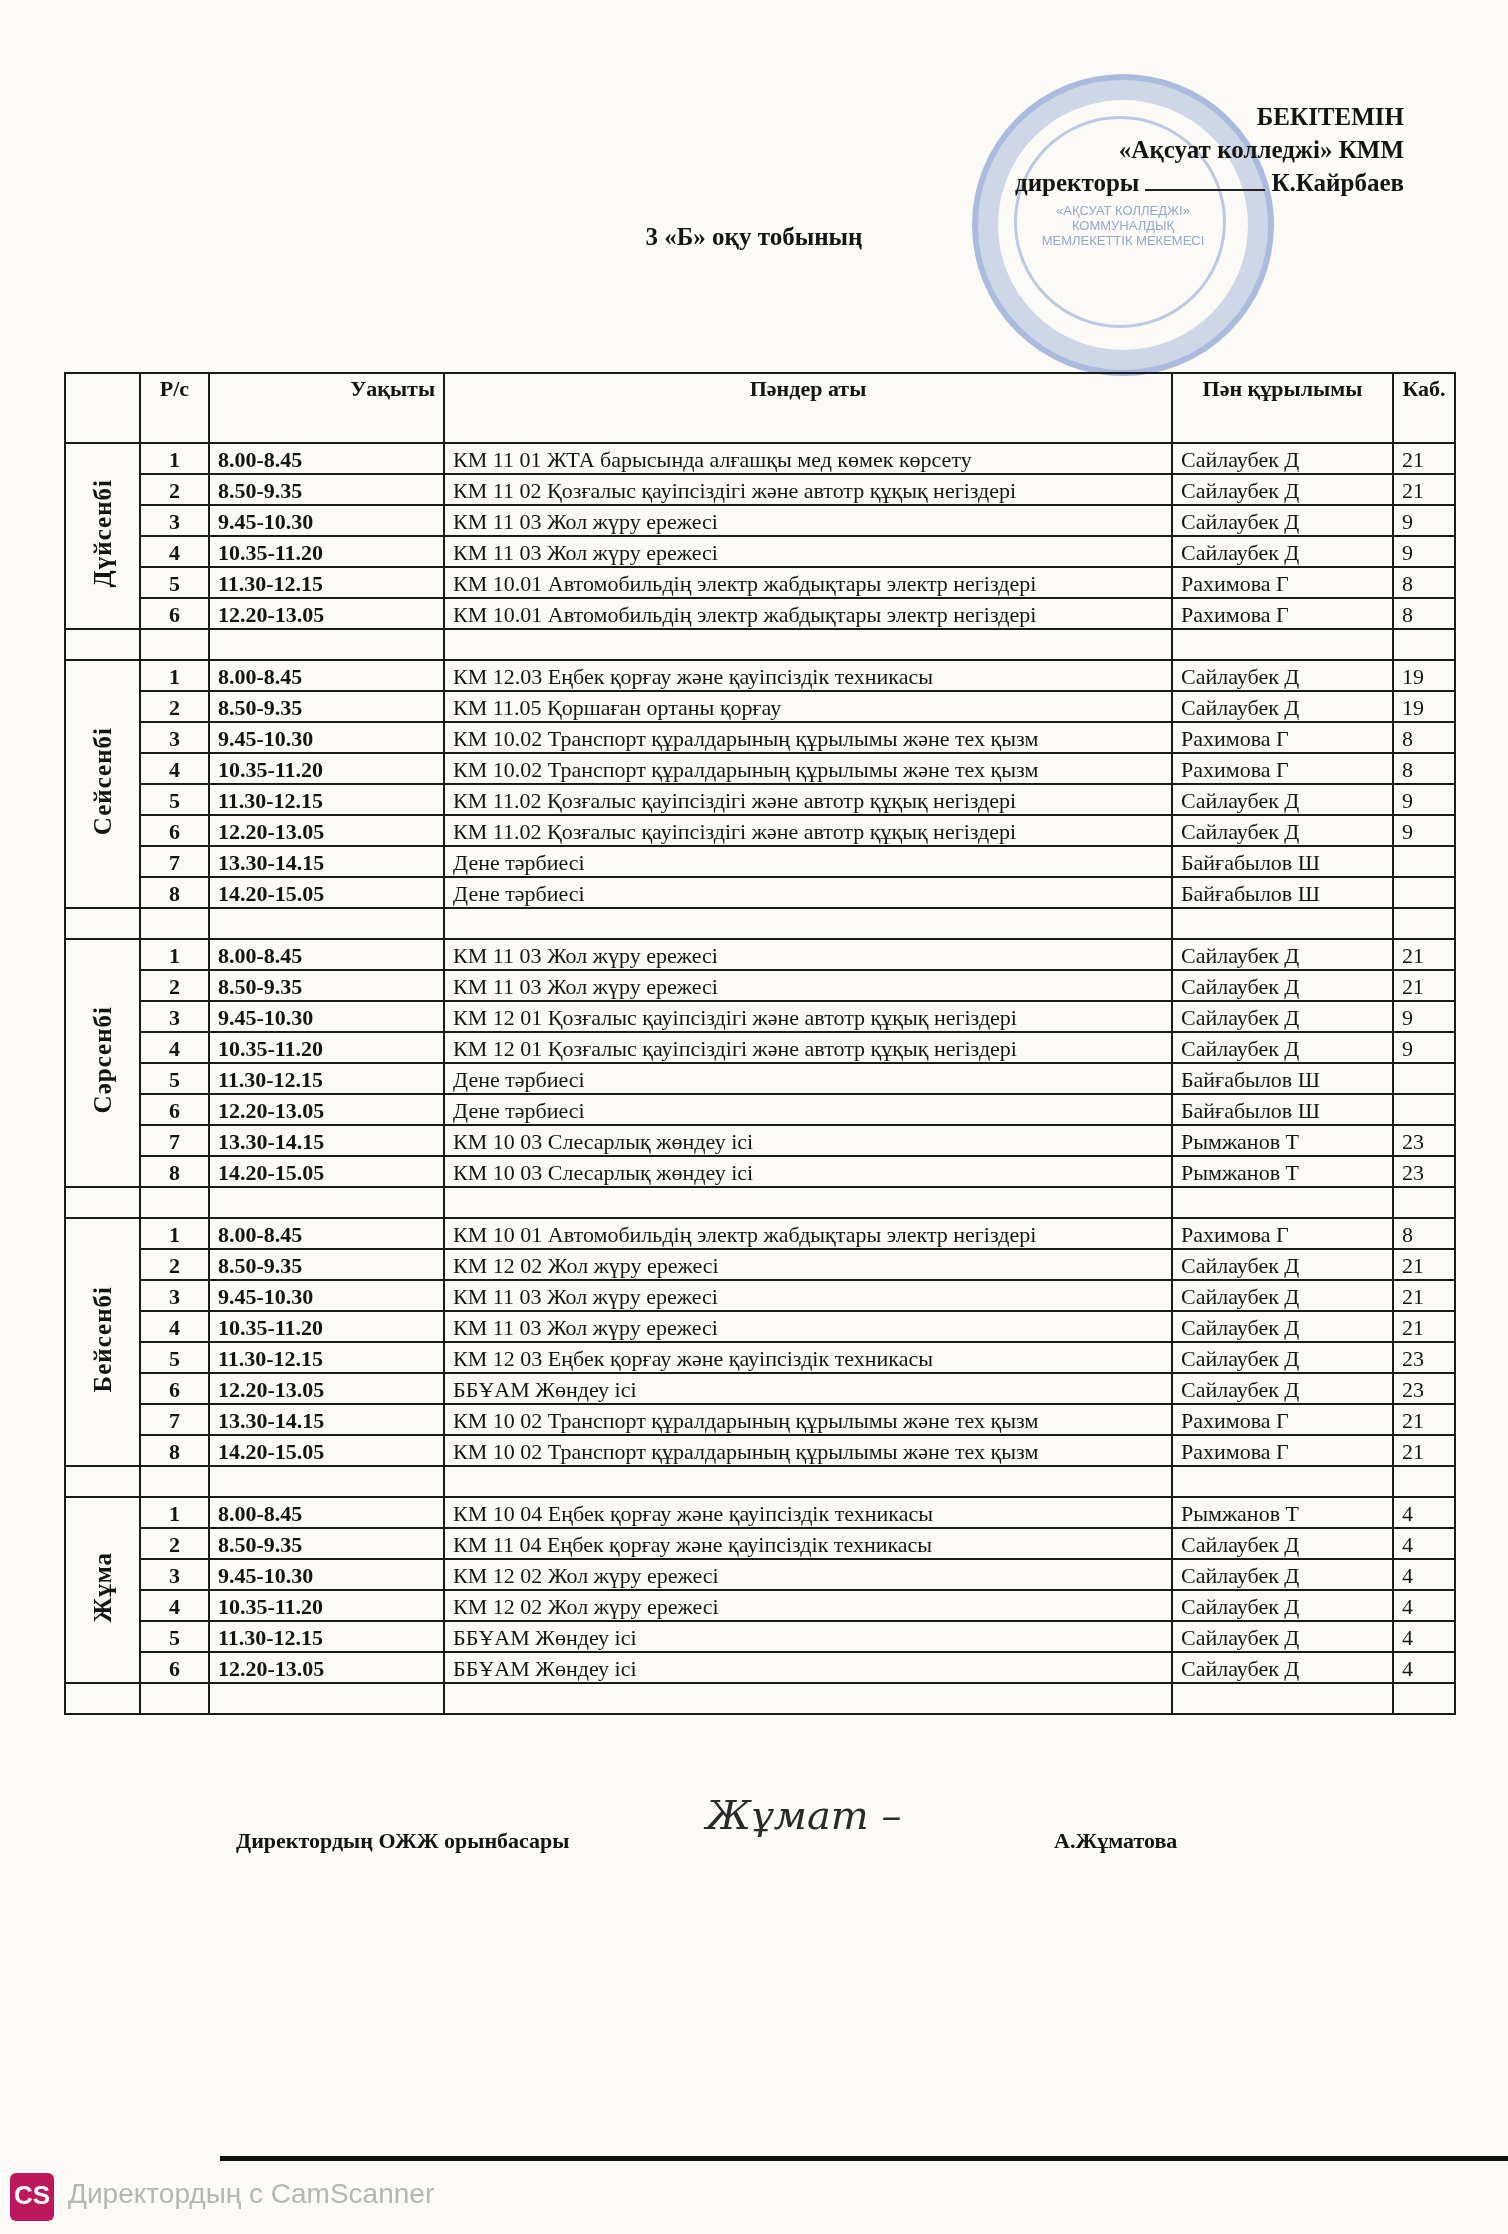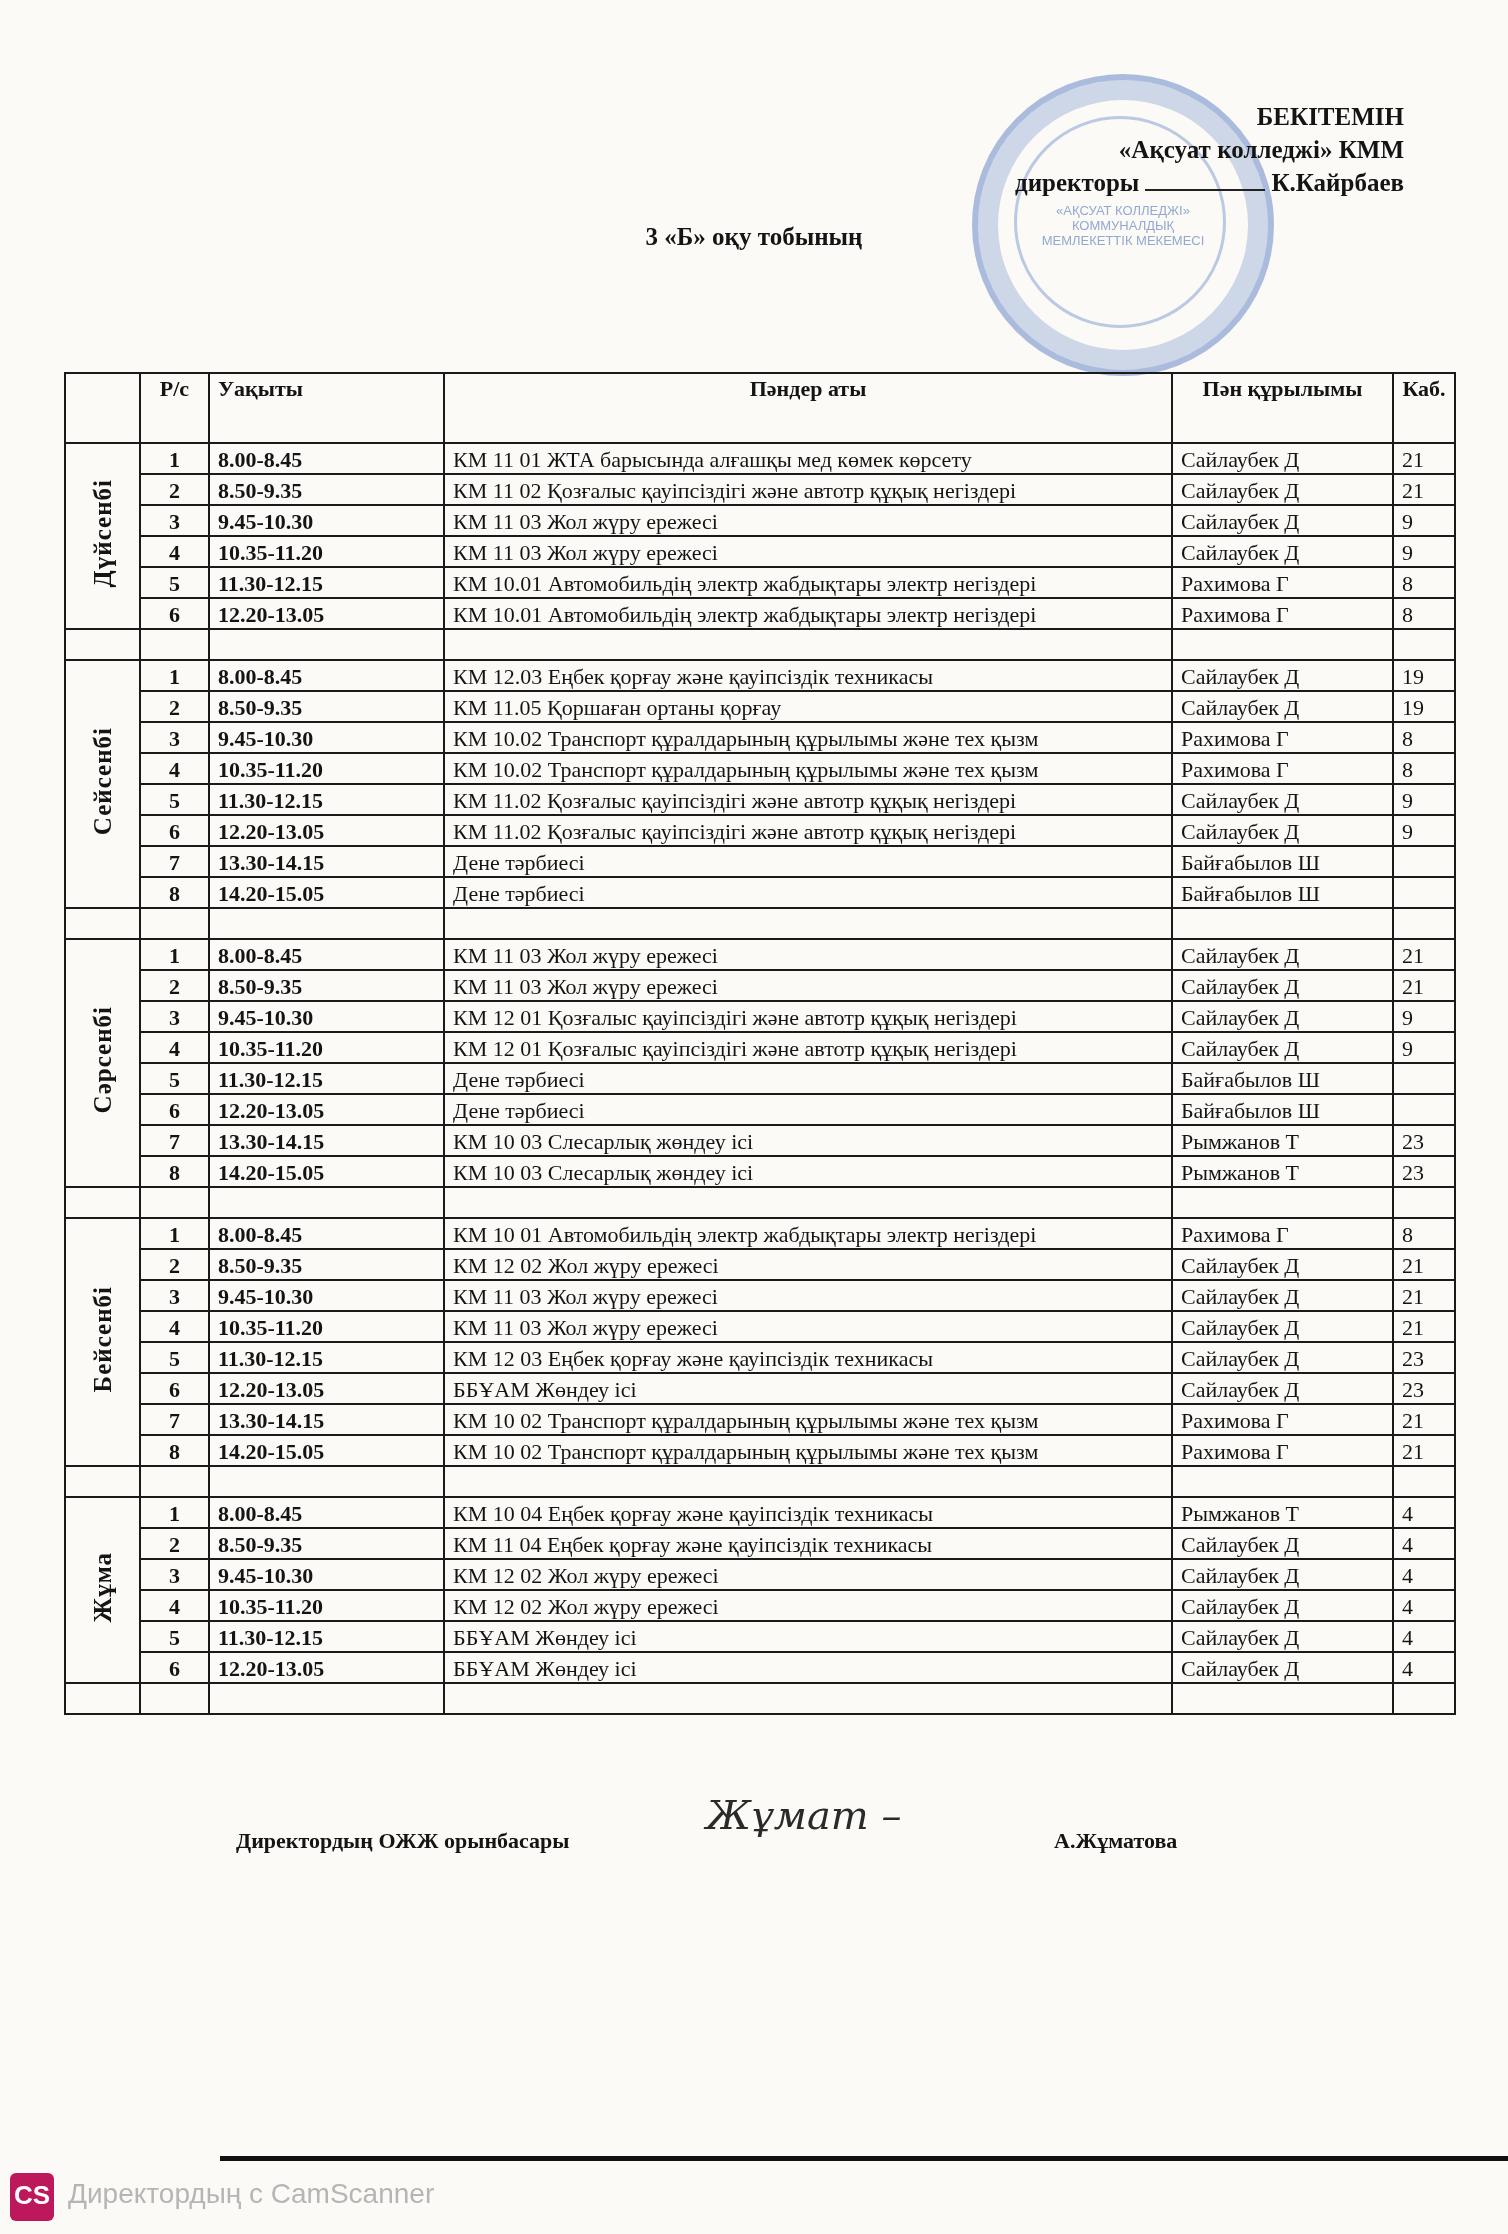--- a/index.html
+++ b/index.html
@@ -88,21 +88,21 @@
 
 <div class="title">
   <div>3 «Б»   оқу тобының</div>
 </div>
 
 <table class="sched">
   <thead>
     <tr>
       <th class="c-day"></th>
       <th class="c-no">Р/с</th>
-      <th class="c-time" style="text-align:left">Уақыты</th>
+      <th class="c-time" style="text-align:right">Уақыты</th>
       <th class="c-subj" style="text-align:center">Пәндер аты</th>
       <th class="c-teacher" style="text-align:center">Пән құрылымы</th>
       <th class="c-room" style="text-align:center">Каб.</th>
     </tr>
   </thead>
   <tbody id="sched-body">
       <tr>
         <td class="c-day" rowspan="6"><span class="dayname">Дүйсенбі</span></td>
         <td class="c-no">1</td>
         <td class="c-time">8.00-8.45</td>

